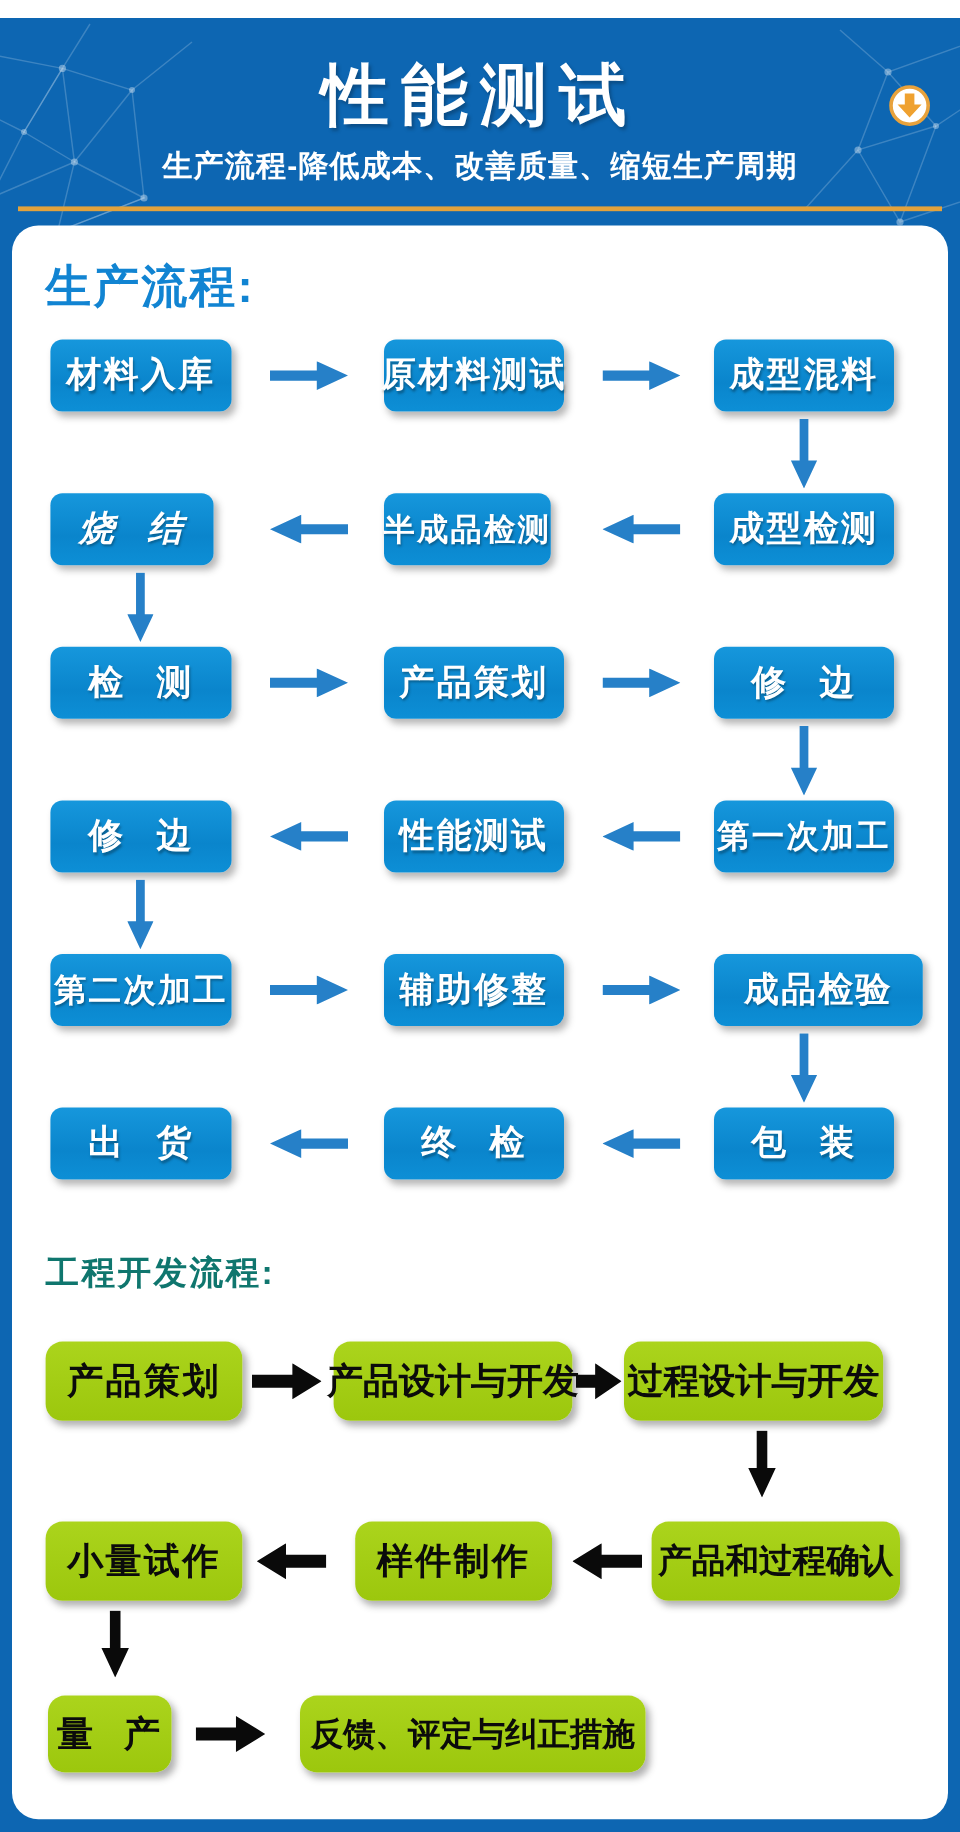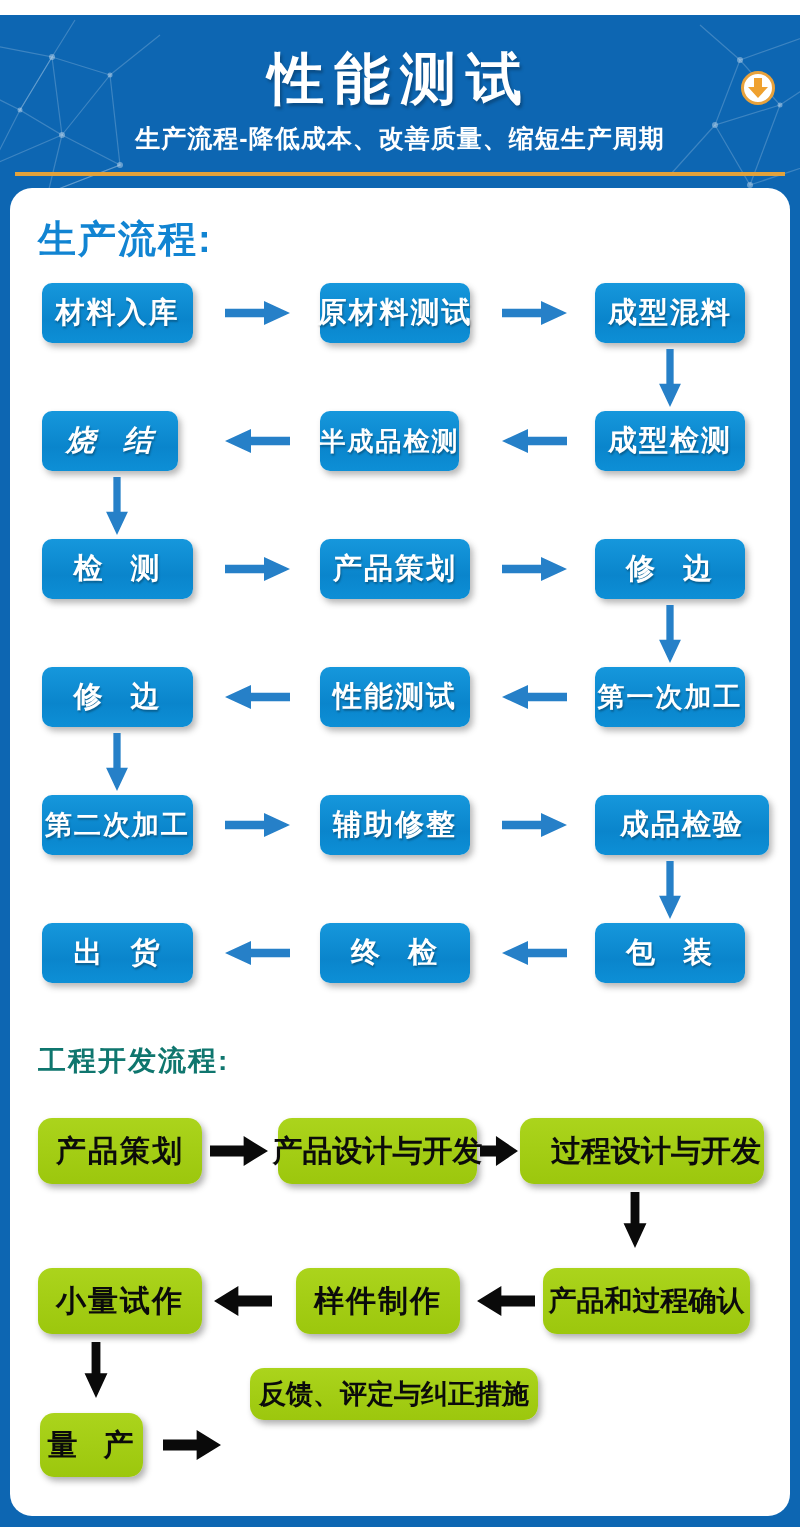--- a/index.html
+++ b/index.html
@@ -176,21 +176,21 @@
   <div class="h-black">工程开发流程:</div>
 
   <div class="gb" style="left:38px;top:1118px;width:164px;">
       <span>产品策划</span>
     </div>
   <div class="arr kar-r" style="left:210px;top:1134px;"></div>
   <div class="gb" style="left:278px;top:1118px;width:199px;">
       <span style="letter-spacing:0;">产品设计与开发</span>
     </div>
   <div class="arr kar-r short" style="left:480px;top:1134px;"></div>
-  <div class="gb" style="left:520px;top:1118px;width:216px;padding-left:28px;">
+  <div class="gb" style="left:520px;top:1118px;width:216px;">
       <span style="letter-spacing:0;">过程设计与开发</span>
     </div>
   <div class="arr kar-d" style="left:622px;top:1192px;"></div>
 
   <div class="gb" style="left:38px;top:1268px;width:164px;">
       <span>小量试作</span>
     </div>
   <div class="arr kar-l" style="left:214px;top:1284px;"></div>
   <div class="gb" style="left:296px;top:1268px;width:164px;">
       <span>样件制作</span>
@@ -198,16 +198,16 @@
   <div class="arr kar-l" style="left:477px;top:1284px;"></div>
   <div class="gb" style="left:543px;top:1268px;width:207px;">
       <span style="letter-spacing:0;font-size:28px;">产品和过程确认</span>
     </div>
   <div class="arr kar-d" style="left:83px;top:1342px;"></div>
 
   <div class="gb" style="left:40px;top:1413px;width:103px;height:64px;">
       <span>量 产</span>
     </div>
   <div class="arr kar-r" style="left:163px;top:1428px;"></div>
-  <div class="gb" style="left:250px;top:1368px;width:288px;height:52px;">
+  <div class="gb" style="left:250px;top:1413px;width:288px;height:64px;">
       <span style="letter-spacing:0;font-size:27px;">反馈、评定与纠正措施</span>
     </div>
 </div>
 
 </body></html>

